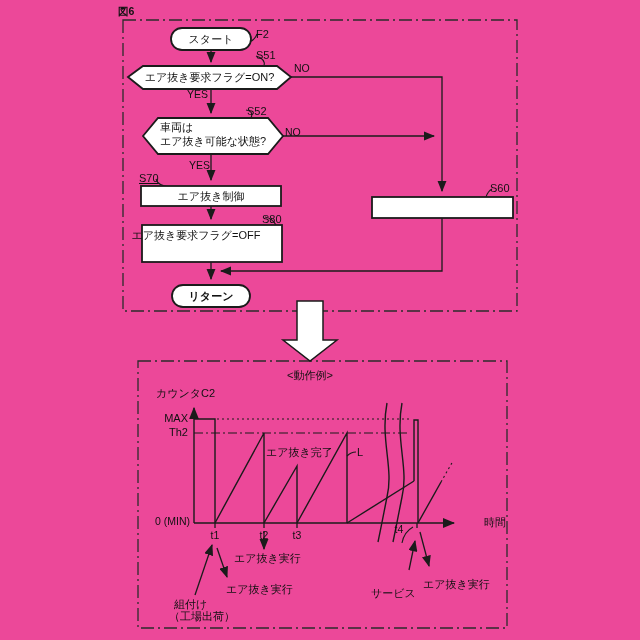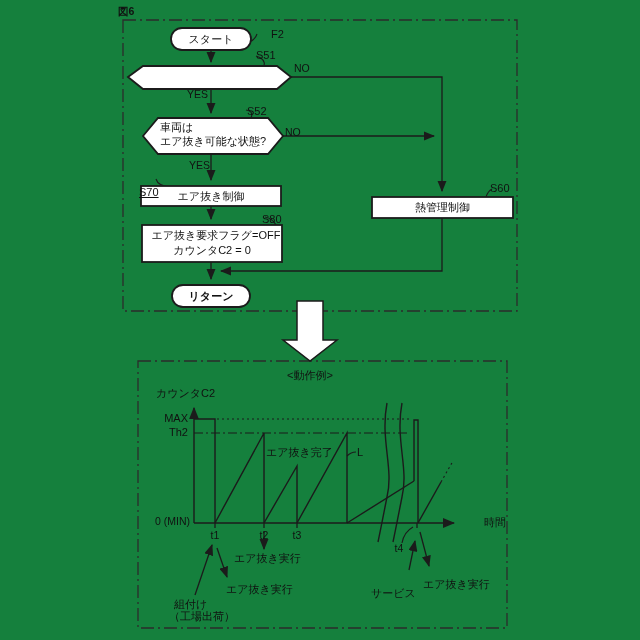--- a/index.html
+++ b/index.html
@@ -1,16 +1,16 @@
 <!DOCTYPE html>
 <html><head>
 <meta charset="utf-8">
 <style>
   html,body{margin:0;padding:0;background:#fff;}
-  #stage{position:relative;width:640px;height:640px;background:#15803d;overflow:hidden;
+  #stage{position:relative;width:640px;height:640px;background:#ec4899;overflow:hidden;
          font-family:"Liberation Sans","DejaVu Sans",sans-serif;color:#111;}
   #diagram-svg{position:absolute;left:0;top:0;}
   .t{position:absolute;font-size:11px;line-height:1.15;white-space:nowrap;color:#111;}
   .tc{text-align:center;}
   .tr{text-align:right;}
   .small{font-size:10.5px;}
   .bold{font-weight:bold;}
   .frame{fill:none;stroke:#2b2b2b;stroke-width:1.3;stroke-dasharray:13 4 2 4;}
   .shape{fill:#fff;stroke:#1b1b1b;stroke-width:1.8;}
   .ln{fill:none;stroke:#1b1b1b;stroke-width:1.3;}
@@ -85,56 +85,55 @@
     <path class="ln" d="M264,531 L264,549" marker-end="url(#arr)"></path>
     <path class="ln" d="M409,570 L415,541" marker-end="url(#arr)"></path>
     <path class="ln" d="M420,532 L429,566" marker-end="url(#arr)"></path>
     <path class="ld" d="M402,543 Q404,532 413,527"></path>
     <path class="ld" d="M356,452 Q351,452 347,456"></path>
   </svg>
 
   <div class="t bold small" style="left:118px;top:5px;">図6</div>
 
   <div class="t tc" style="left:171px;top:33px;width:80px;">スタート</div>
-  <div class="t" style="left:256px;top:28px;margin-left:15px;">F2</div>
+  <div class="t" style="left:256px;top:28px;">F2</div>
 
   <div class="t" style="left:256px;top:49px;">S51</div>
+  <div class="t tc" style="left:128px;top:71px;width:163px;">エア抜き要求フラグ=ON?</div>
   <div class="t small" style="left:294px;top:62px;">NO</div>
   <div class="t small" style="left:187px;top:88px;">YES</div>
 
   <div class="t" style="left:247px;top:105px;">S52</div>
   <div class="t" style="left:160px;top:121px;">車両は</div>
   <div class="t" style="left:160px;top:135px;">エア抜き可能な状態?</div>
   <div class="t small" style="left:285px;top:126px;">NO</div>
   <div class="t small" style="left:189px;top:159px;">YES</div>
 
-  <div class="t" style="left:139px;top:186px;text-decoration:underline;">S70</div>
+  <div class="t" style="left:139px;top:172px;text-decoration:underline;">S70</div>
   <div class="t tc" style="left:141px;top:190px;width:140px;">エア抜き制御</div>
 
   <div class="t" style="left:262px;top:213px;">S80</div>
-  <div class="t tc" style="left:146px;top:229px;width:140px;">エア抜き要求フラグ=OFF</div>
-  <div class="t tc" style="left:142px;top:244px;width:140px;">カウンタC2 = 0</div>
+  <div class="t tc" style="left:126px;top:229px;width:140px;">エア抜き要求フラグ=OFF</div>
 
   <div class="t" style="left:490px;top:182px;">S60</div>
-  <div class="t tc" style="left:372px;top:201px;width:141px;">熱管理制御</div>
 
   <div class="t tc" style="left:172px;top:290px;width:78px;font-weight:bold;">リターン</div>
 
   <div class="t tc" style="left:260px;top:369px;width:100px;">&lt;動作例&gt;</div>
 
   <div class="t" style="left:156px;top:387px;">カウンタC2</div>
   <div class="t tr" style="left:150px;top:412px;width:38px;text-align:right;">MAX</div>
   <div class="t tr" style="left:150px;top:426px;width:38px;">Th2</div>
   <div class="t tr small" style="left:143px;top:515px;width:47px;">0 (MIN)</div>
   <div class="t" style="left:484px;top:516px;">時間</div>
 
   <div class="t tc small" style="left:208px;top:529px;width:14px;">t1</div>
   <div class="t tc small" style="left:257px;top:529px;width:14px;">t2</div>
   <div class="t tc small" style="left:290px;top:529px;width:14px;">t3</div>
-  <div class="t tc small" style="left:392px;top:542px;width:14px;">t4</div>
+  <div class="t tc small" style="left:392px;top:523px;width:14px;">t4</div>
 
   <div class="t" style="left:266px;top:446px;">エア抜き完了</div>
   <div class="t" style="left:357px;top:446px;">L</div>
 
   <div class="t" style="left:234px;top:552px;">エア抜き実行</div>
   <div class="t" style="left:226px;top:583px;">エア抜き実行</div>
   <div class="t" style="left:174px;top:598px;">組付け</div>
   <div class="t" style="left:169px;top:610px;">（工場出荷）</div>
   <div class="t" style="left:371px;top:587px;">サービス</div>
   <div class="t" style="left:423px;top:578px;">エア抜き実行</div>

